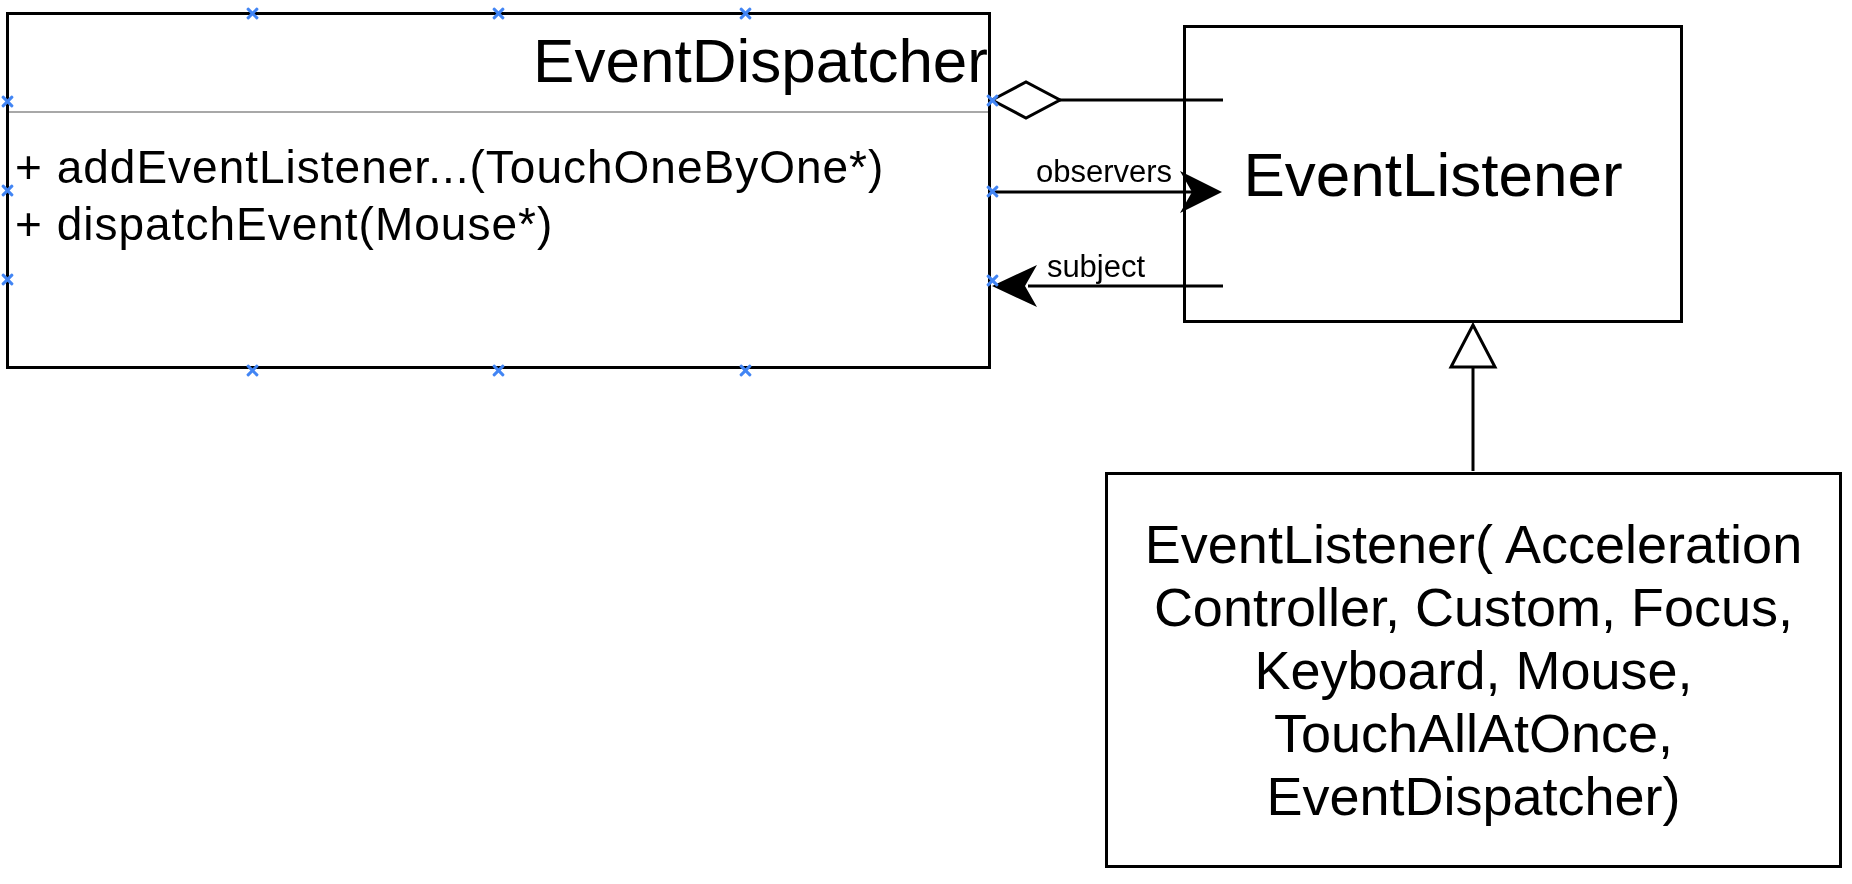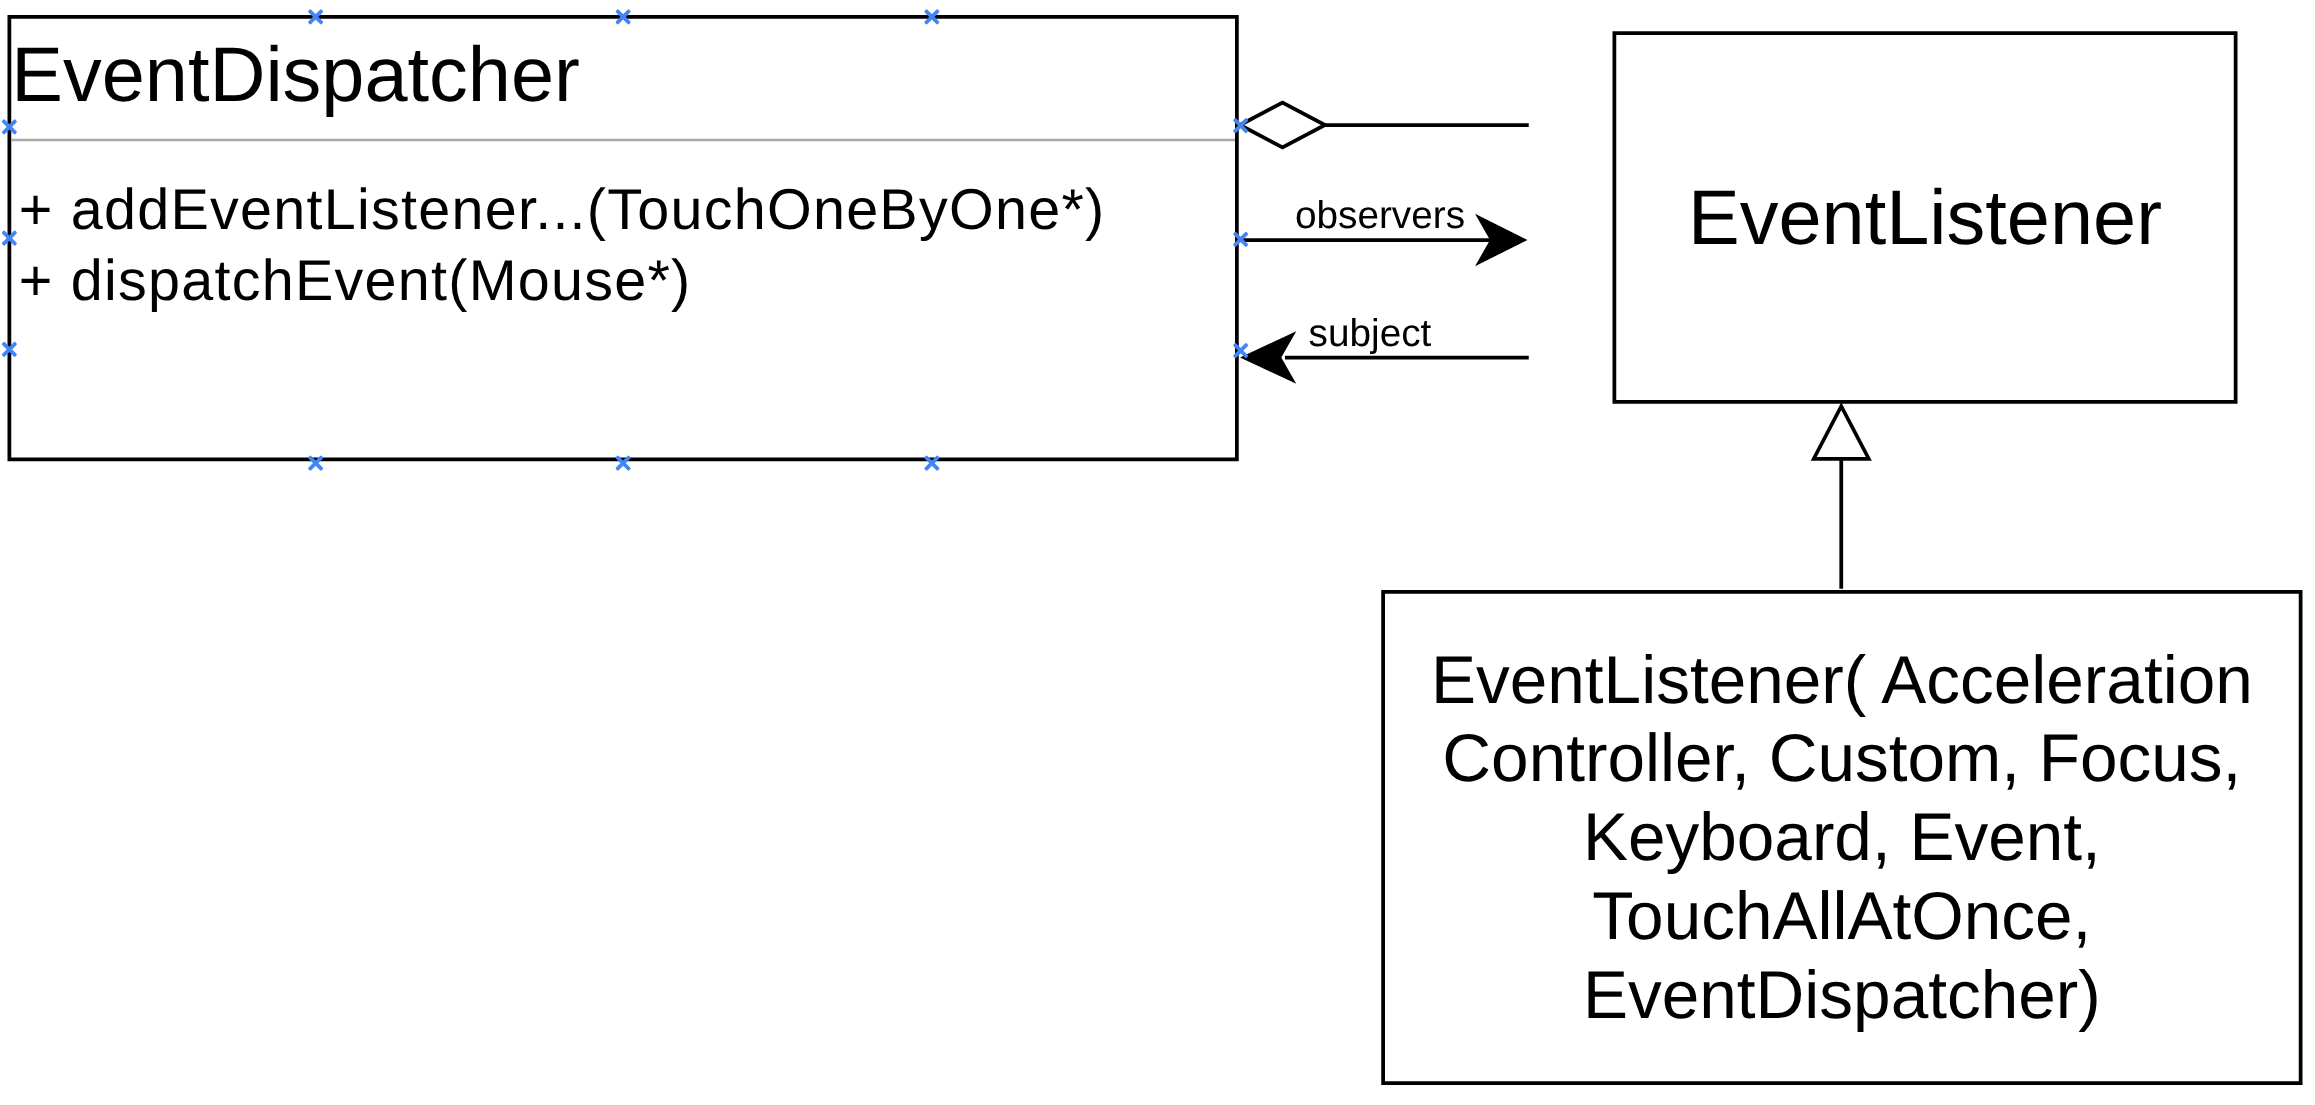--- a/index.html
+++ b/index.html
@@ -13,21 +13,21 @@
   body{font-family:"Liberation Sans","DejaVu Sans",sans-serif;color:#000;}
   .canvas{
     position:relative;width:1852px;height:884px;background:var(--bg);overflow:hidden;
   }
   .uml-class{
     position:absolute;background:var(--bg);border:3px solid var(--line-black);
   }
   .uml-title{font-size:62px;white-space:nowrap;}
   .uml-title-compartment{
     height:98px;border-bottom:2px solid var(--divider-gray);
-    display:flex;align-items:center;justify-content:flex-start;padding-bottom:6px;
+    display:flex;align-items:center;justify-content:flex-end;padding-bottom:6px;
   }
   .uml-methods{padding:26px 4px 0 6px;}
   .uml-method{
     font-size:46px;line-height:57px;letter-spacing:1px;white-space:nowrap;
   }
   .centered{display:flex;flex-direction:column;align-items:center;justify-content:center;}
   .subclass-line{font-size:54px;line-height:63px;white-space:nowrap;text-align:left;}
   .connectors{position:absolute;left:0;top:0;width:1852px;height:884px;}
   .cline{stroke:var(--line-black);stroke-width:3;fill:none;}
   .filled{fill:var(--line-black);stroke:none;}
@@ -49,28 +49,28 @@
   <div class="uml-class" style="left:6px;top:12px;width:985px;height:357px;">
     <div class="uml-title-compartment">
       <span class="uml-title">EventDispatcher</span>
     </div>
     <div class="uml-methods">
       <div class="uml-method">+ addEventListener...(TouchOneByOne*)</div>
       <div class="uml-method">+ dispatchEvent(Mouse*)</div>
     </div>
   </div>
 
-  <div class="uml-class centered" style="left:1290px;top:25px;width:500px;height:298px;">
+  <div class="uml-class centered" style="left:1183px;top:25px;width:500px;height:298px;">
     <span class="uml-title">EventListener</span>
   </div>
 
   <div class="uml-class centered" style="left:1105px;top:472px;width:737px;height:396px;">
     <div class="subclass-line">EventListener( Acceleration</div>
     <div class="subclass-line">Controller, Custom, Focus,</div>
-    <div class="subclass-line">Keyboard, Event,</div>
+    <div class="subclass-line">Keyboard, Mouse,</div>
     <div class="subclass-line">TouchAllAtOnce,</div>
     <div class="subclass-line">EventDispatcher)</div>
   </div>
 
   <svg class="connectors" viewBox="0 0 1852 884" xmlns="http://www.w3.org/2000/svg">
 
     <g>
       <path class="cline" d="M 1058 100 H 1223"></path>
       <polygon class="hollow" points="992,100 1026,82 1060,100 1026,118"></polygon>
     </g>

